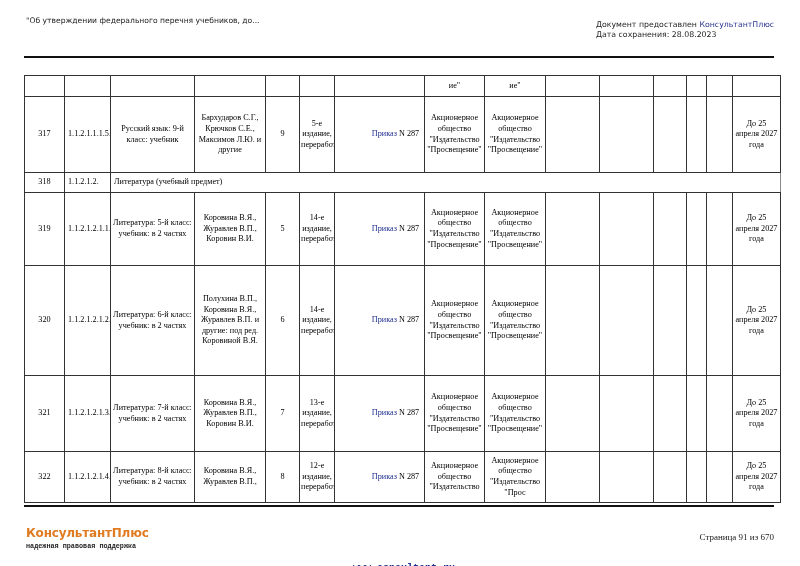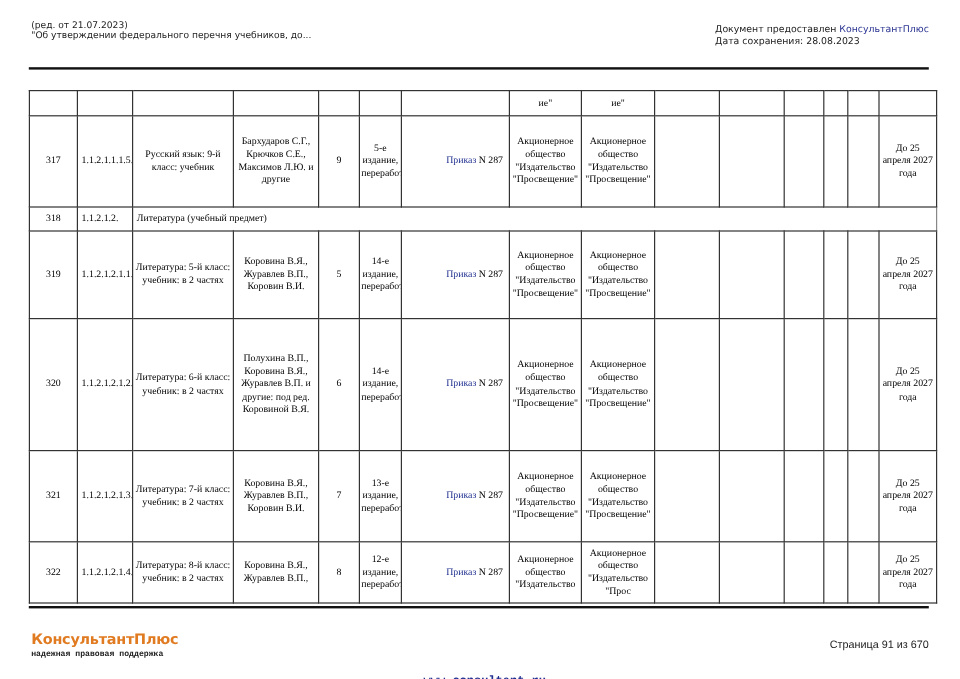--- a/index.html
+++ b/index.html
@@ -18,27 +18,26 @@
   tr.r317 td { height:75px; }
   tr.r318 td { height:19px; }
   tr.r319 td { height:72px; }
   tr.r320 td { height:109px; }
   tr.r321 td { height:75px; }
   tr.r322 td { height:50px; }
   tr.r318 td.section { border-right:1px solid #888;margin-left:37px; }
   .footer-brand { position:absolute; left:26px; top:526px; font-family:"DejaVu Sans","Liberation Sans",sans-serif; font-weight:bold; font-size:12px; color:#e07b22; letter-spacing:-0.2px; }
   .footer-tag { position:absolute; left:26px; top:542px; font-family:Liberation Mono, monospace; font-weight:bold; font-size:6.8px; color:#222; }
   .footer-url { position:absolute; left:353px; top:563px; font-family:Liberation Mono, monospace; font-weight:bold; font-size:10px; color:#1f2f8f; }
-  .footer-page { position:absolute; right:26px; top:532px; font-family:Liberation Sans, sans-serif; font-size:9px; color:#222;text-align:right; }
+  .footer-page { position:absolute; right:26px; top:532px; font-family:Liberation Serif, serif; font-size:9px; color:#222;text-align:right; }
 </style>
 </head>
 <body>
 
 <div class="hdr-left">
-  <div>(ред. от 21.07.2023)</div>
   <div>"Об утверждении федерального перечня учебников, до...</div>
 </div>
 <div class="hdr-right">
   <div><span>Документ предоставлен </span><span class="brand">КонсультантПлюс</span></div>
   <div>Дата сохранения: 28.08.2023</div>
 </div>
 <div class="rule top"></div>
 
 <table class="doc">
   <colgroup>

